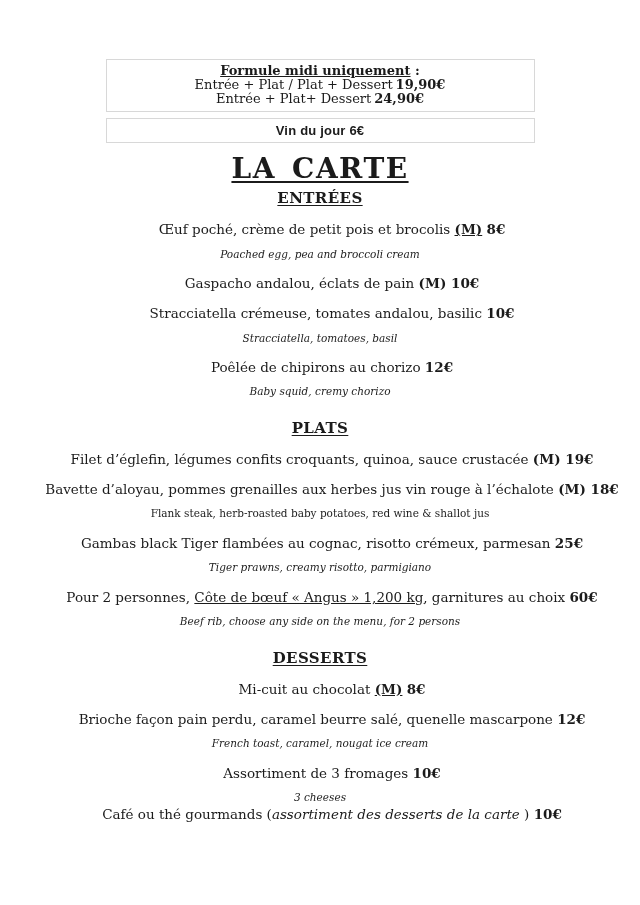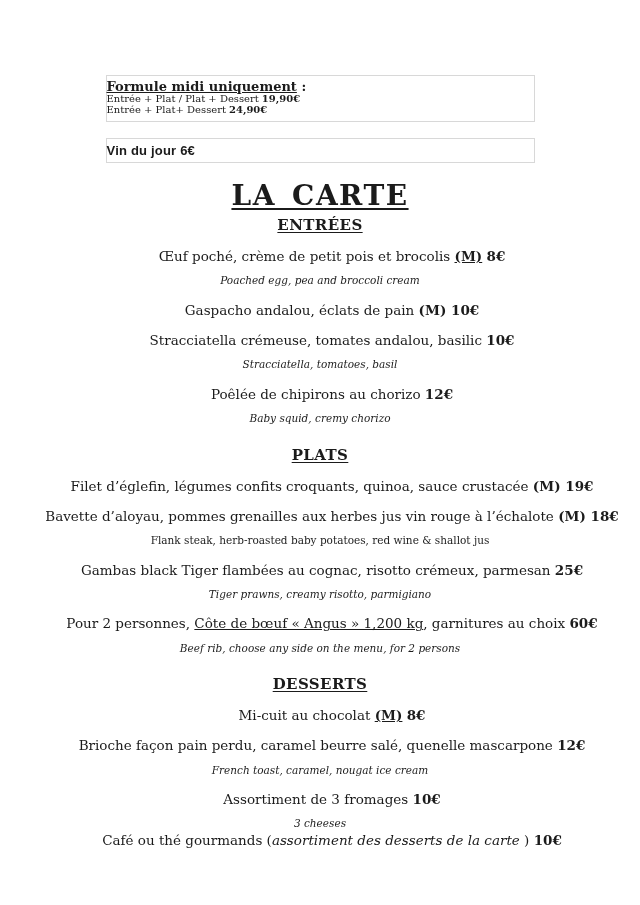--- a/index.html
+++ b/index.html
@@ -3,27 +3,27 @@
 <meta charset="utf-8">
 <style>
   html,body{margin:0;padding:0;}
   body{
     width:640px;height:905px;background:#ffffff;color:#1b1b1b;
     font-family:"DejaVu Serif","Liberation Serif",serif;
     overflow:hidden;
   }
   .page{padding-top:59px;}
   .box{
-    width:429px;margin:16px auto;box-sizing:border-box;
-    border:1px solid #d8d8d8;text-align:left;background:#fff;
+    width:429px;margin:0 auto;box-sizing:border-box;
+    border:1px solid #d8d8d8;text-align:center;background:#fff;
   }
   .box.formule{padding:4px 0 5px;}
   .formule-title{font-size:13px;font-weight:700;line-height:1.1;}
   .formule-title .t{text-decoration:underline;}
-  .formule-line{font-size:10px;line-height:1.08;}
+  .formule-line{font-size:13px;line-height:1.08;}
   .formule-line .price{font-weight:700;margin-left:3px;}
   .box.wine{
     margin-top:6px;padding:4px 0;
     font-family:"Liberation Sans",sans-serif;font-size:13px;font-weight:700;
     letter-spacing:0.2px;
   }
   .menu{text-align:center;}
   .menu-title{
     margin:9px 0 4px;font-size:28px;font-weight:700;
     letter-spacing:1.5px;word-spacing:5px;

